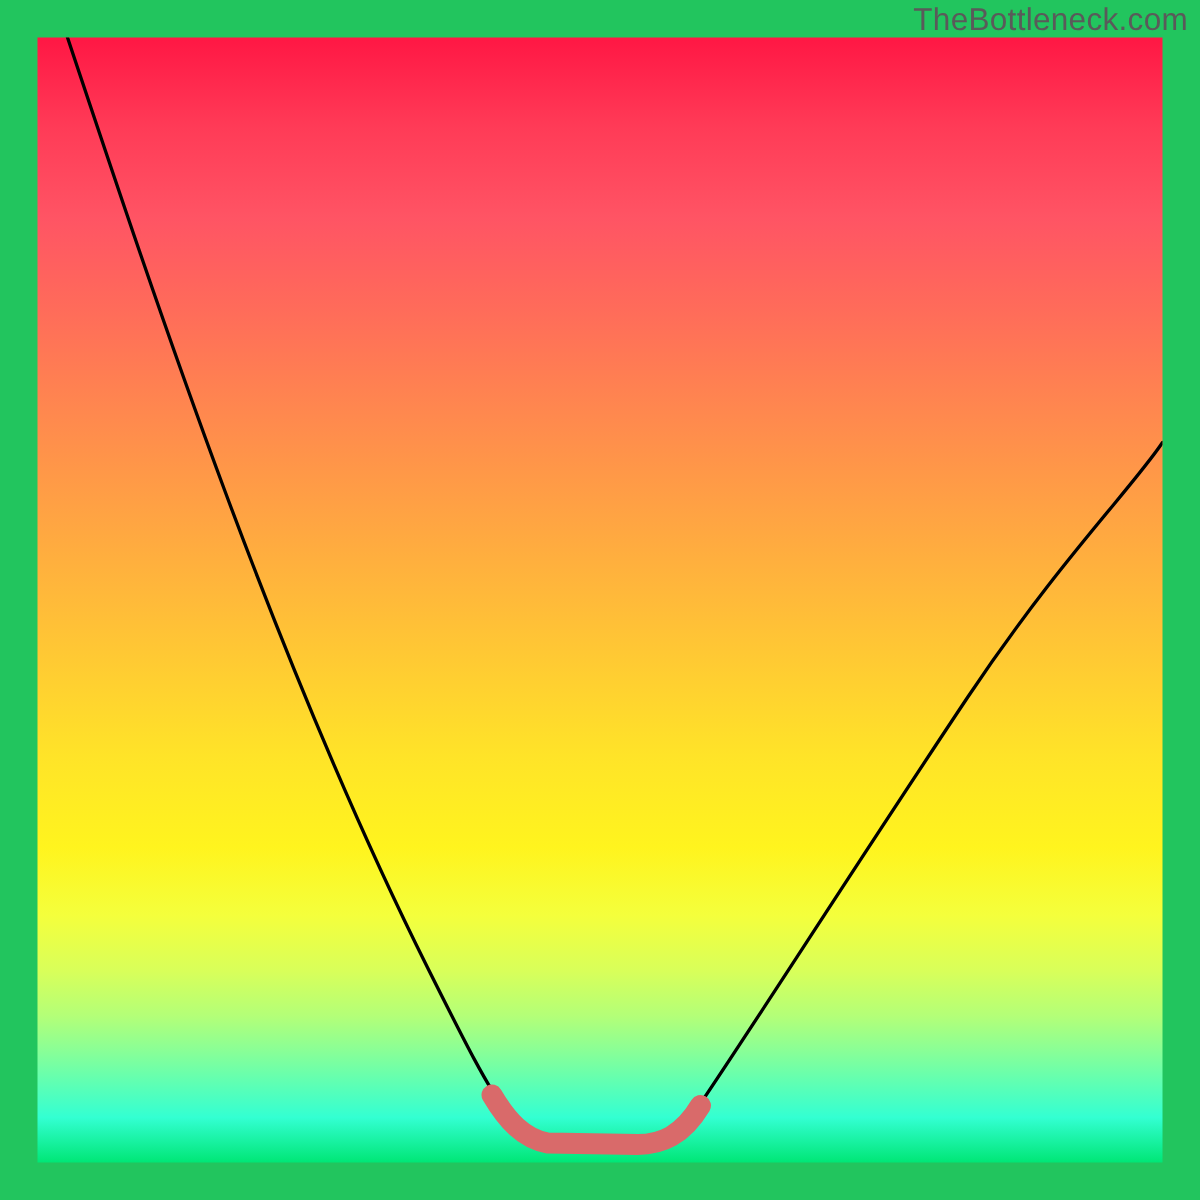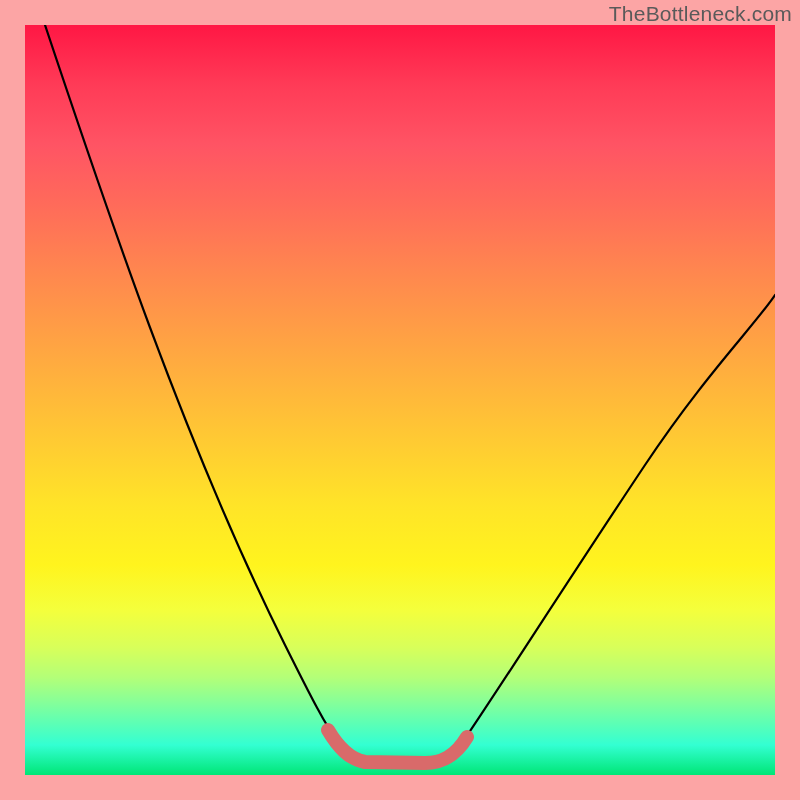--- a/index.html
+++ b/index.html
@@ -8,21 +8,21 @@
     width: 800px;
     height: 800px;
     background: #000;
     overflow: hidden;
     font-family: -apple-system, BlinkMacSystemFont, "Segoe UI", Arial, sans-serif;
   }
   .stage {
     position: relative;
     width: 800px;
     height: 800px;
-    background: #fca5a5;
+    background: #22c55e;
   }
   .plot-area {
     position: absolute;
     left: 25px;
     top: 25px;
     width: 750px;
     height: 750px;
     background: linear-gradient(
       to bottom,
       #ff1744 0%,

